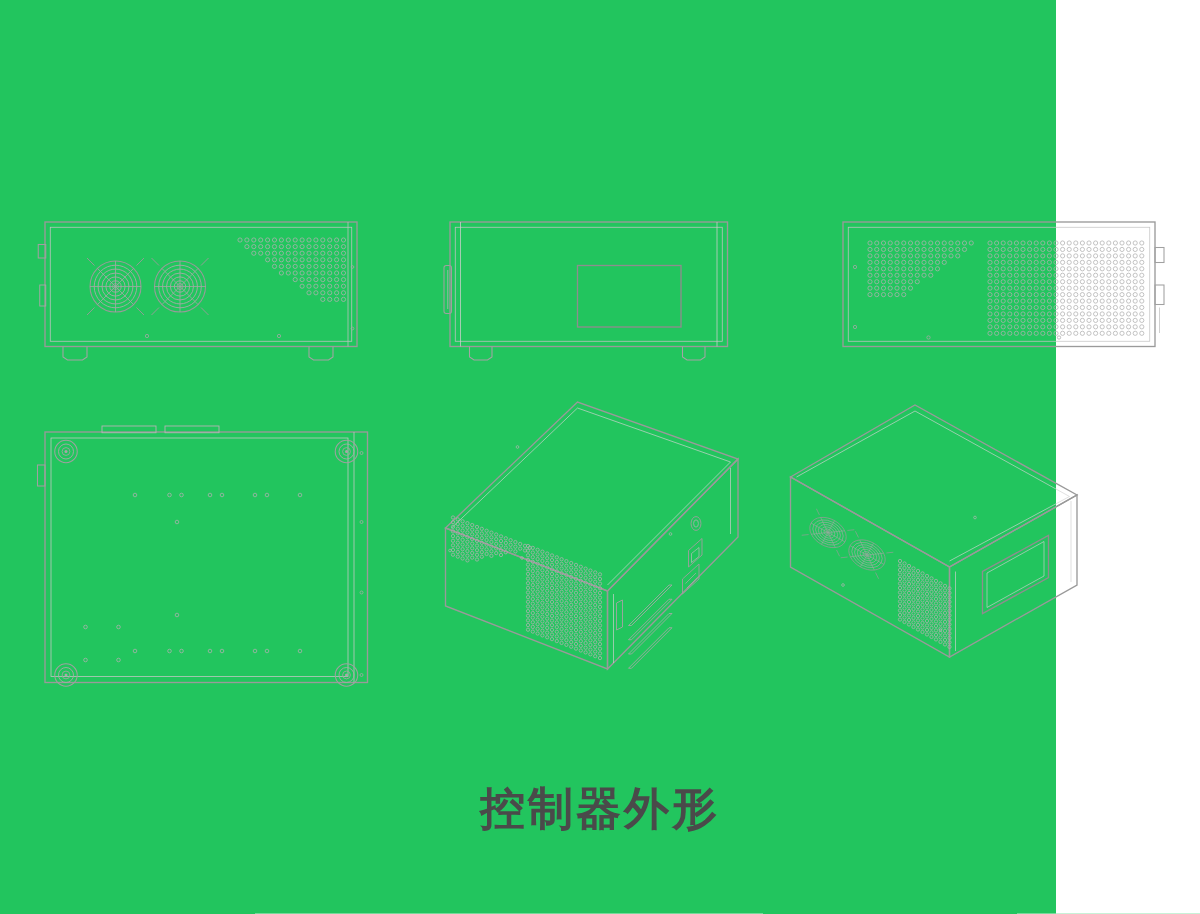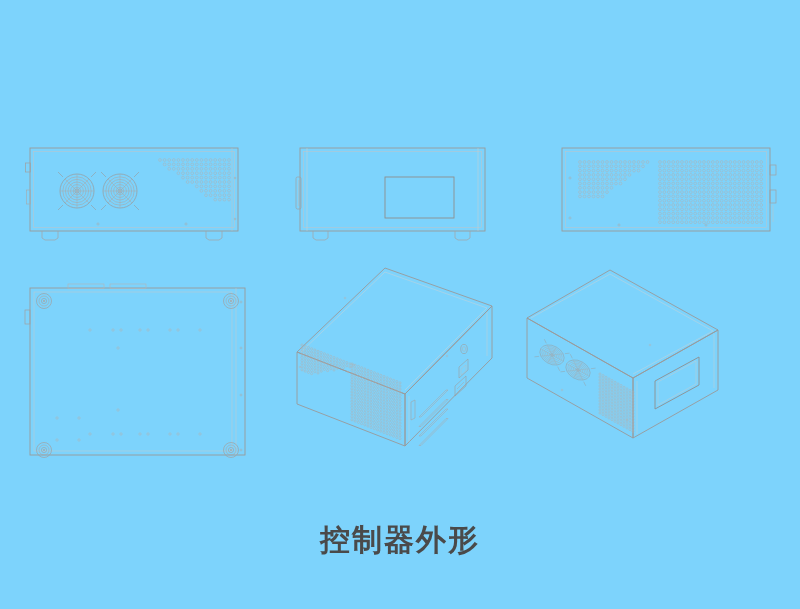--- a/index.html
+++ b/index.html
@@ -11,23 +11,23 @@
   body {
     width: 800px;
     height: 609px;
     font-family: "DejaVu Sans", "Liberation Sans", sans-serif;
     overflow: hidden;
     position: relative;
   }
   #drawing-sheet {
     position: absolute;
     left: 0; top: 0;
-    width: 800px;
+    width: 704px;
     height: 609px;
-    background: #7dd3fc;
+    background: #22c55e;
   }
   #sheet-svg {
     display: block;
     width: 800px;
     height: 609px;
   }
   .caption-layer {
     position: absolute;
     left: 0;
     top: 520px;

